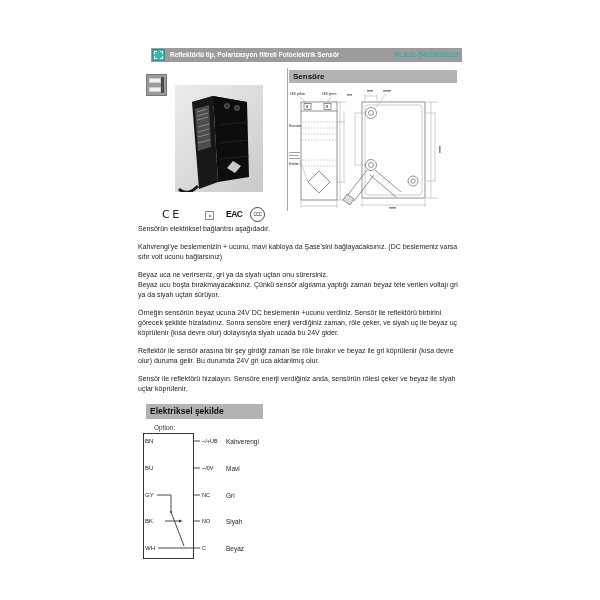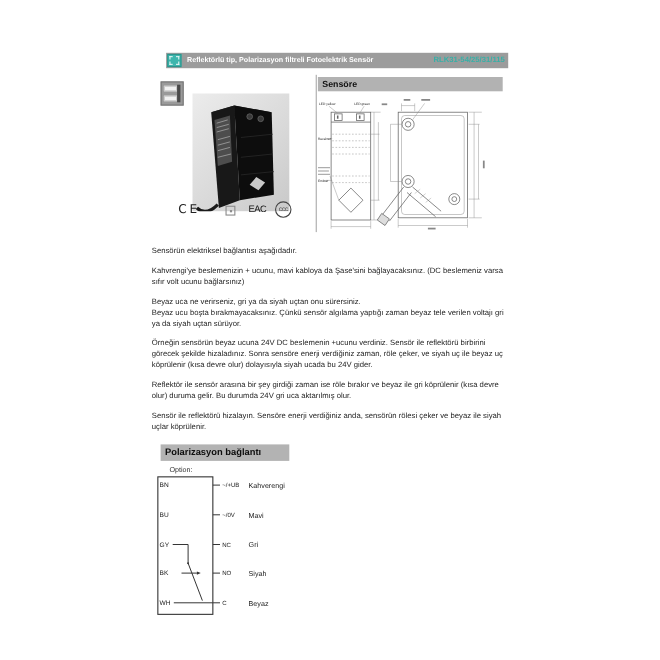--- a/index.html
+++ b/index.html
@@ -32,25 +32,25 @@
   
   .pictogram {
     position:absolute; left:146px; top:74px; width:21px; height:22px;
     background:#9a9a9a; border:1px solid #777;
   }
   .pictogram .bar { position:absolute; left:2px; width:12px; height:5px; background:#f2f2f2; border:0.5px solid #ccc; }
   .pictogram .bar.b1 { top:3px; } .pictogram .bar.b2 { top:12px; }
   .pictogram .vbar { position:absolute; right:2px; top:2px; width:3px; height:16px; background:#4a4a4a; }
   .photo { position:absolute; left:175px; top:85px; width:88px; height:107px;
     background:linear-gradient(135deg,#ececec 0%,#d8d8d8 60%,#c9c9c9 100%); }
-  .cert-row { position:absolute; left:156px; top:182px; width:125px; height:18px; }
+  .cert-row { position:absolute; left:156px; top:206px; width:125px; height:18px; }
   .ce-mark { position:absolute; left:6px; top:2px; font-size:11px; letter-spacing:2.5px; color:#222; font-family:"DejaVu Sans",sans-serif; }
   .approval-square { position:absolute; left:49px; top:5px; width:9px; height:9px; border:1px solid #8a8a8a; }
   .approval-square::after{ content:""; position:absolute; left:2.5px; top:2.5px; width:2.5px; height:2.5px; background:#8a8a8a; }
-  .eac-mark { position:absolute; left:70px; top:3px; font-size:8.5px; font-weight:normal; color:#111; letter-spacing:-0.5px; font-stretch:condensed;text-align:center; }
+  .eac-mark { position:absolute; left:70px; top:3px; font-size:8.5px; font-weight:bold; color:#111; letter-spacing:-0.5px; font-stretch:condensed;text-align:center; }
   .ccc-mark { position:absolute; left:94px; top:1px; width:15px; height:15px; border:1.2px solid #444; border-radius:50%;
     font-size:4.5px; letter-spacing:-0.6px; color:#333; display:flex; align-items:center; justify-content:center; }
   .divider { position:absolute; left:287px; top:68px; width:1px; height:143px; background:#aaa; }
   
   .dim-header { position:absolute; left:289px; top:70px; width:168px; height:13px;
     background:#b2b2b2; font-size:8px; font-weight:bold; color:#111; line-height:13px; padding-left:4px; }
   .dim-drawing { position:absolute; left:289px; top:86px; }
   
   .body-col { position:absolute; left:138px; top:224px; width:326px; }
   .body-col p { font-size:7px; line-height:10px; margin:0 0 8px 0; color:#1c1c1c; }
@@ -215,21 +215,21 @@
 
   <div class="body-col">
     <p>Sensörün elektriksel bağlantısı aşağıdadır.</p>
     <p>Kahvrengi'ye beslemenizin + ucunu, mavi kabloya da Şase'sini bağlayacaksınız. (DC beslemeniz varsa sıfır volt ucunu bağlarsınız)</p>
     <p><span>Beyaz uca ne verirseniz, gri ya da siyah uçtan onu sürersiniz.</span><br><span>Beyaz ucu boşta bırakmayacaksınız. Çünkü sensör algılama yaptığı zaman beyaz tele verilen voltajı gri ya da siyah uçtan sürüyor.</span></p>
     <p>Örneğin sensörün beyaz ucuna 24V DC beslemenin +ucunu verdiniz. Sensör ile reflektörü birbirini görecek şekilde hizaladınız. Sonra sensöre enerji verdiğiniz zaman, röle çeker, ve siyah uç ile beyaz uç köprülenir (kısa devre olur) dolayısıyla siyah ucada bu 24V gider.</p>
     <p>Reflektör ile sensör arasına bir şey girdiği zaman ise röle bırakır ve beyaz ile gri köprülenir (kısa devre olur) duruma gelir.  Bu durumda 24V gri uca aktarılmış olur.</p>
     <p>Sensör ile reflektörü hizalayın. Sensöre enerji verdiğiniz anda, sensörün rölesi çeker ve beyaz ile siyah uçlar köprülenir.</p>
   </div>
 
-  <div class="elec-header">Polarizasyon bağlantı</div>
+  <div class="elec-header">Elektriksel şekilde</div>
   <div class="option-label">Option:</div>
 
   <div class="wiring">
     <svg width="210" height="132" viewBox="0 0 210 132">
       <rect x="5.5" y="1.5" width="50" height="125" fill="none" stroke="#333" stroke-width="1"></rect>
 
       <text x="7" y="11" font-size="6">BN</text>
       <text x="7" y="38" font-size="6">BU</text>
       <text x="7" y="65" font-size="6">GY</text>
       <text x="7" y="91" font-size="6">BK</text>

